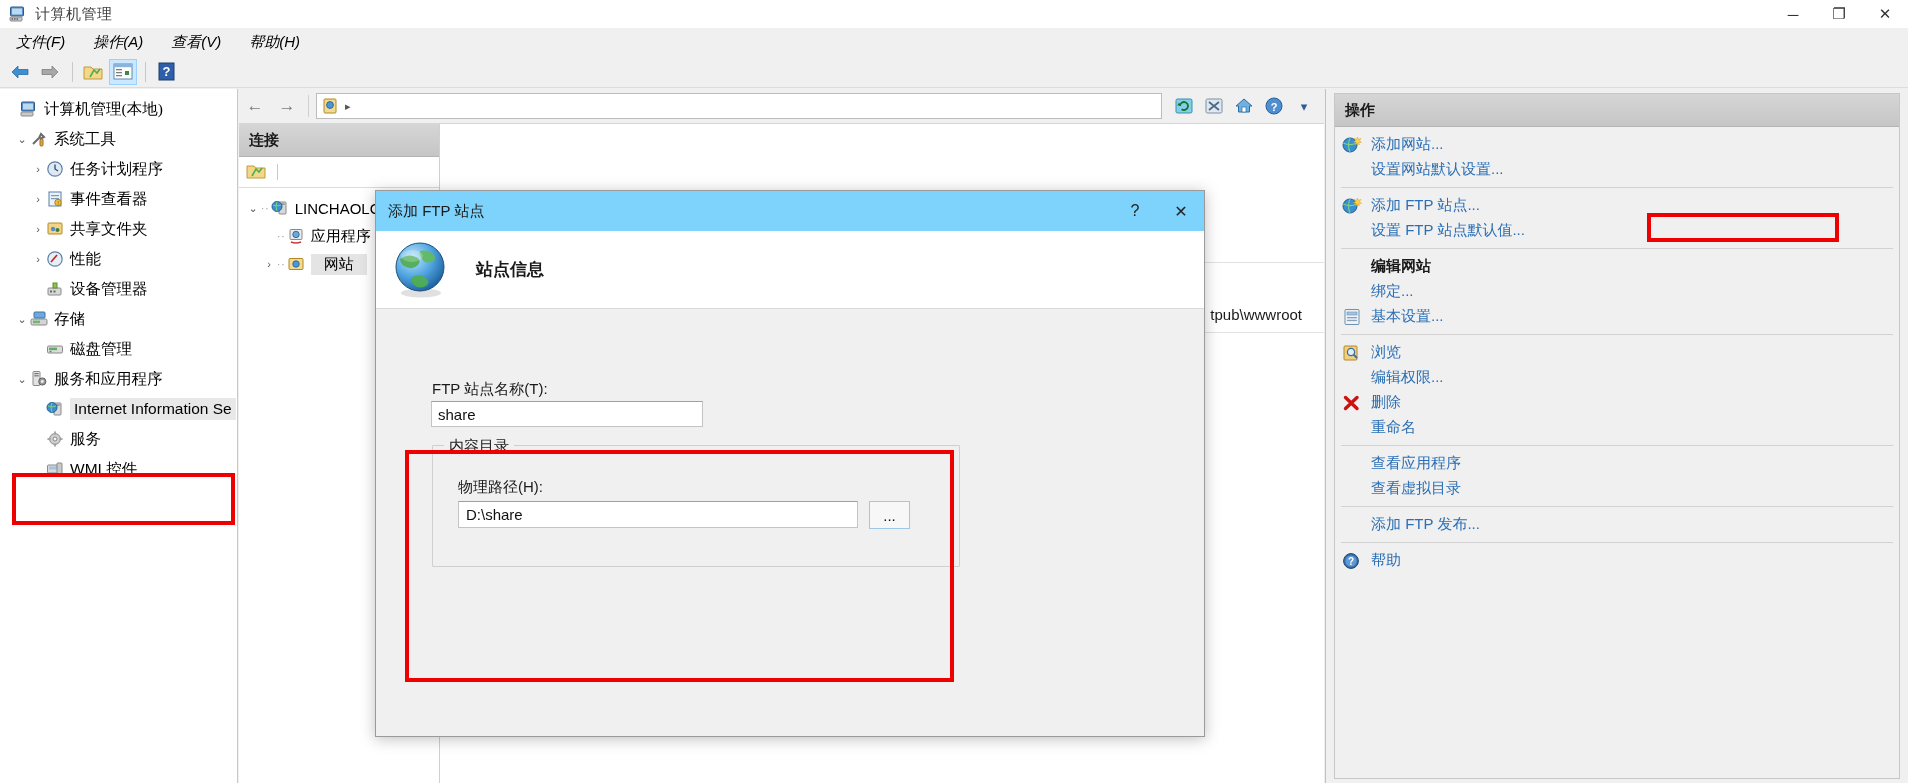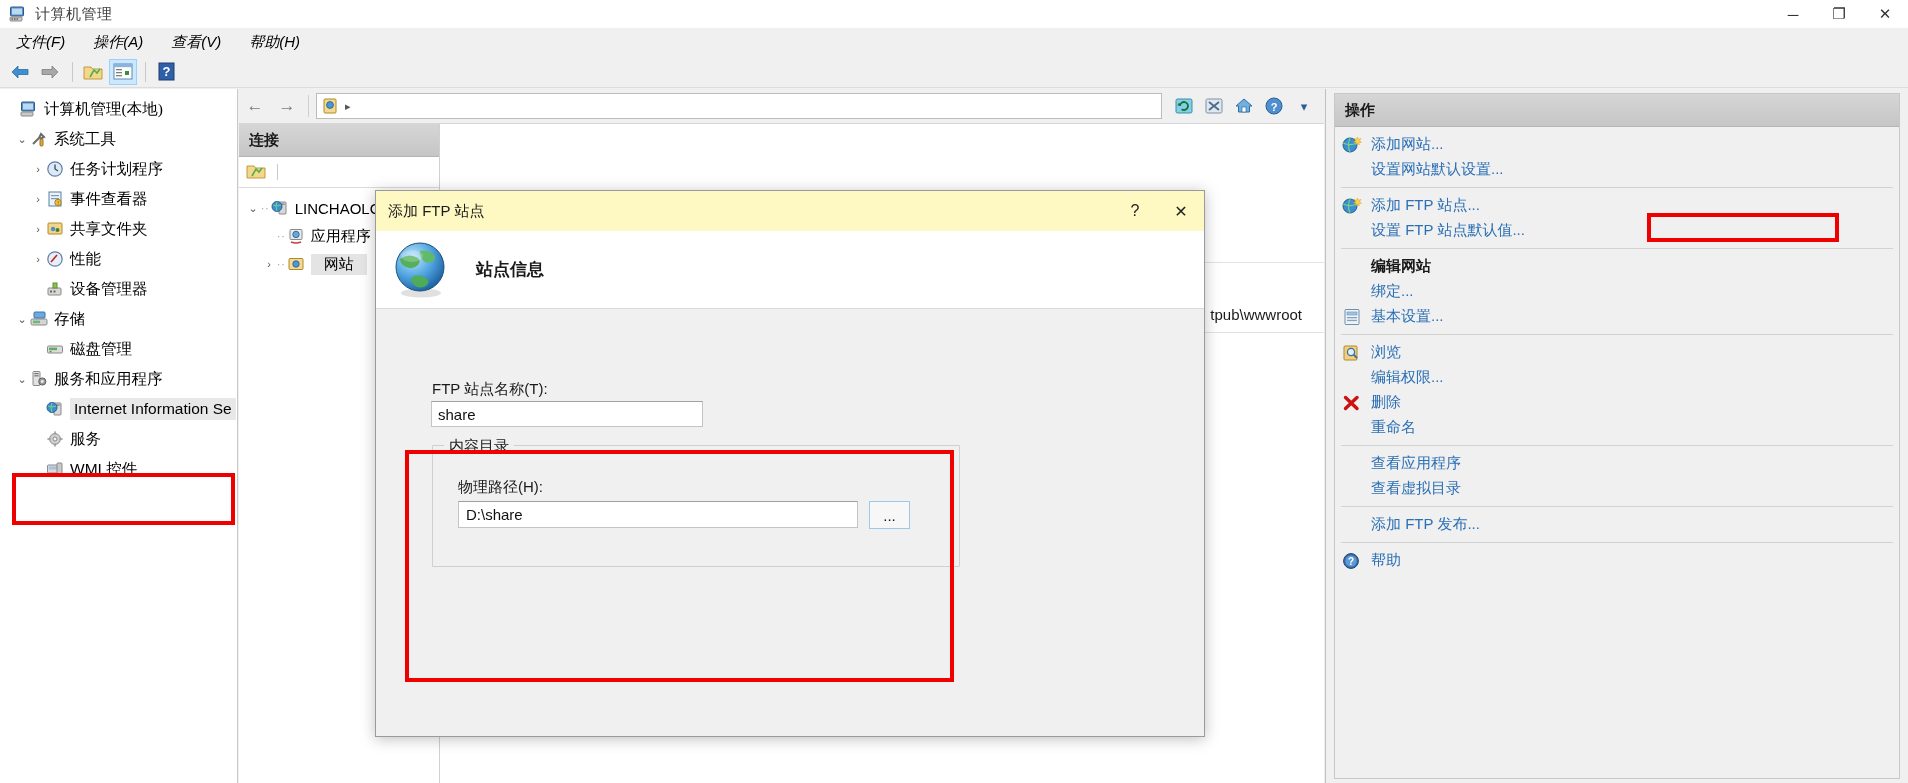--- a/index.html
+++ b/index.html
@@ -75,21 +75,21 @@
   .actlist{padding:5px 0 0 0;}
   .actitem{height:25px;display:flex;align-items:center;padding-left:6px;font-size:15px;white-space:nowrap;}
   .actitem .ai{width:22px;height:20px;margin-right:8px;flex:0 0 22px;position:relative;}
   .actitem .alabel{color:#2b6fb5;}
   .actitem.grouphdr .alabel{color:#1a1a1a;font-weight:bold;}
   .actsep{height:1px;background:#d2d2d2;margin:5px 6px 5px 6px;}
 
   
   .dialog{position:absolute;left:375px;top:101px;width:828px;height:545px;background:#f0f0f0;
     border:1px solid #9a9a9a;box-shadow:0 2px 14px rgba(0,0,0,.25);}
-  .dlgtitlebar{height:40px;background:#fef9c3;display:flex;align-items:center;position:relative;}
+  .dlgtitlebar{height:40px;background:#7dd3fc;display:flex;align-items:center;position:relative;}
   .dlgtitle{font-size:15px;color:#1a1a1a;margin-left:12px;}
   .dlgbtns{position:absolute;right:0;top:0;height:40px;display:flex;}
   .dlgbtn{width:46px;height:40px;display:flex;align-items:center;justify-content:center;font-size:16px;color:#222;}
   .dlghead{height:77px;background:#fff;border-bottom:1px solid #d9d9d9;display:flex;align-items:center;padding-left:14px;}
   .globe{width:62px;height:62px;position:relative;flex:0 0 62px;}
   .dlgheadtext{margin-left:24px;font-weight:bold;font-size:17px;color:#1a1a1a;}
   .dlgbody{position:relative;height:426px;background:#f0f0f0;margin-left:26px;}
 
   .formlabel{font-size:15px;color:#1a1a1a;}
   .ftpname-label{position:absolute;left:30px;top:71px;}

